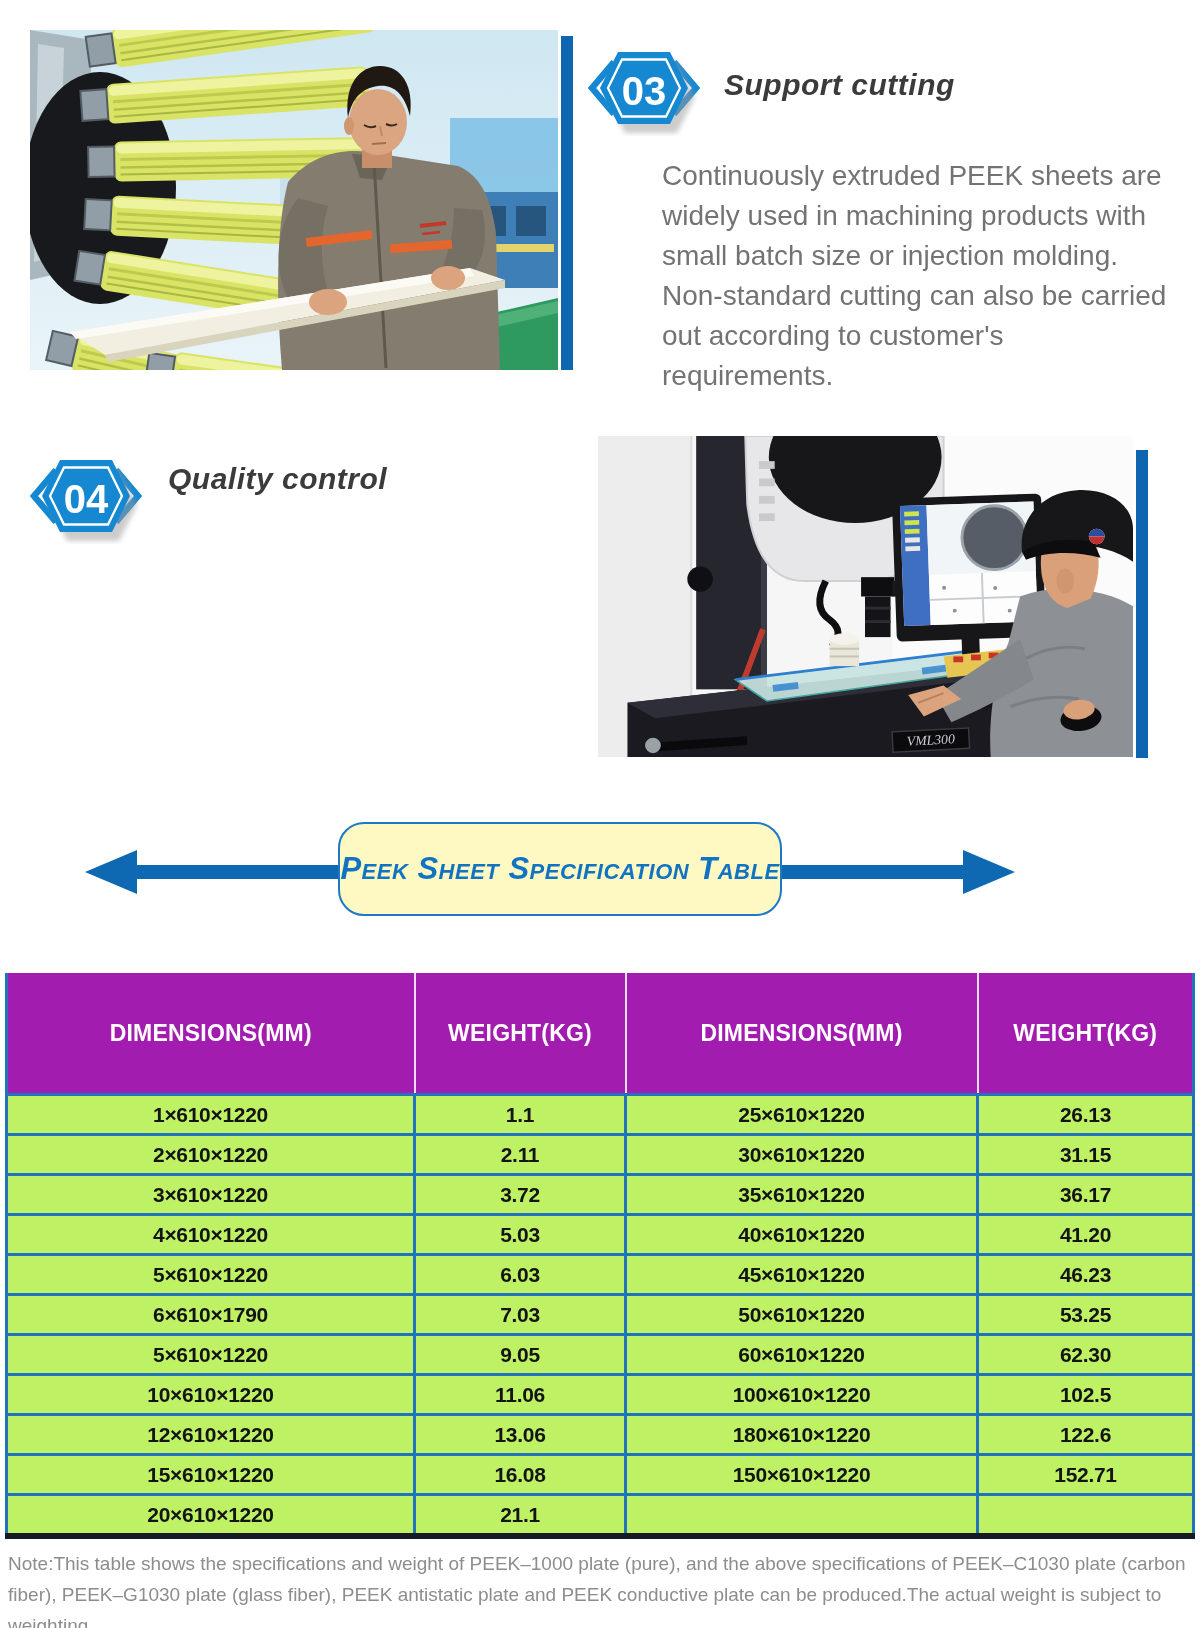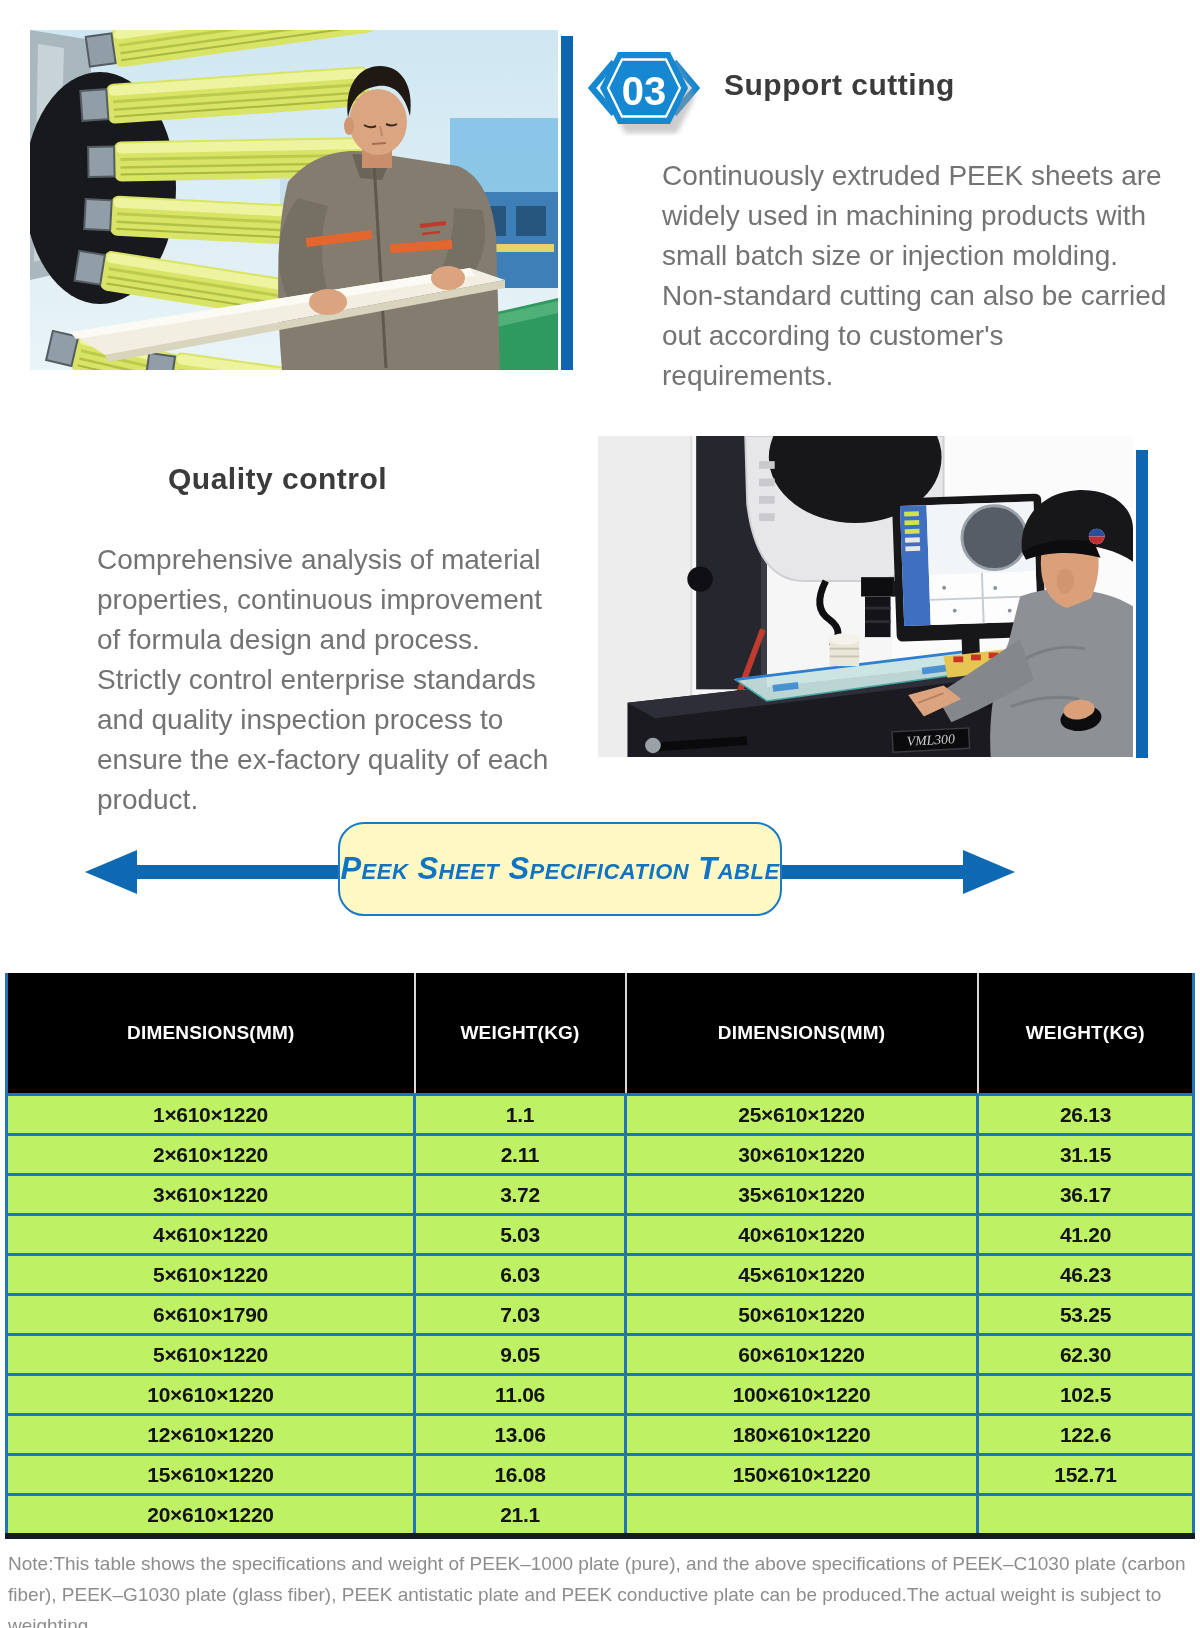--- a/index.html
+++ b/index.html
@@ -5,33 +5,33 @@
   html,body{margin:0;padding:0;background:#ffffff;}
   .page{position:relative;width:1200px;height:1628px;background:#ffffff;
         font-family:"Liberation Sans",sans-serif;margin:0 auto;overflow:hidden;}
   
   .photo{position:absolute;overflow:hidden;}
   .photo svg{display:block;width:100%;height:100%;}
   .vstripe{position:absolute;width:12px;background:#0e66b1;}
   
   .badge{position:absolute;width:112px;height:96px;}
   
-  .sec-title{position:absolute;font-size:30px;font-weight:bold;color:#3b3b3b;letter-spacing:.5px;}
+  .sec-title{position:absolute;font-size:30px;font-weight:bold;color:#3b3b3b;letter-spacing:.5px;font-style:italic;}
   .sec-body{position:absolute;font-size:28px;line-height:40px;color:#737373;}
   
   .banner-arrow{position:absolute;left:85px;top:846px;width:930px;height:52px;}
   .banner-box{position:absolute;left:338px;top:822px;width:440px;height:90px;background:#fef9c3;
               border:2px solid #1b79c6;border-radius:26px;display:flex;align-items:center;justify-content:center;}
   .banner-title{font-style:italic;font-weight:bold;font-variant:small-caps;
                 color:#1173c2;font-size:31px;letter-spacing:.5px;white-space:nowrap;}
   
   .spec-table-wrap{position:absolute;left:5px;top:973px;width:1190px;}
   table.spec{width:100%;border-collapse:collapse;table-layout:fixed;
              border-left:3px solid #2173bb;border-right:3px solid #2173bb;border-bottom:6px solid #151a23;}
-  table.spec thead th{background:#000000;color:#ffffff;font-size:19px;font-weight:bold;
+  table.spec thead th{background:#a21caf;color:#ffffff;font-size:23px;font-weight:bold;
              height:118px;text-align:center;vertical-align:middle;letter-spacing:.2px;
              border-right:2px solid rgba(255,255,255,.85);}
   table.spec thead th:last-child{border-right:none;}
   table.spec tbody td{height:35px;text-align:center;vertical-align:middle;
              font-size:21px;font-weight:bold;color:#141414;letter-spacing:-.3px;
              border-top:3px solid #2173bb;border-right:3px solid #2173bb;background:#bef264;}
   table.spec tbody td:last-child{border-right:none;}
   .note{position:absolute;left:8px;top:1548px;width:1184px;font-size:19px;line-height:31px;color:#8d8d8d;}
 </style>
 </head>
@@ -123,22 +123,27 @@
 
   <div class="badge" style="left:588px;top:40px;">
     <svg viewBox="0 0 112 96">
       <use href="#hexbadge"></use>
       <text x="56" y="51" text-anchor="middle" dominant-baseline="central" font-family="Liberation Sans, sans-serif" font-size="40" font-weight="bold" fill="#ffffff">03</text>
     </svg>
   </div>
   <div class="sec-title" style="left:724px;top:68px;">Support cutting</div>
   <div class="sec-body" style="left:662px;top:156px;width:505px;">Continuously extruded PEEK sheets are widely used in machining products with small batch size or injection molding. Non-standard cutting can also be carried out according to customer's requirements.</div>
 
+  <div class="badge" style="left:30px;top:448px;">
+    <svg viewBox="0 0 112 96">
+      <use href="#hexbadge"></use>
+      <text x="56" y="51" text-anchor="middle" dominant-baseline="central" font-family="Liberation Sans, sans-serif" font-size="40" font-weight="bold" fill="#ffffff">04</text>
+    </svg>
+  </div>
   <div class="sec-title" style="left:168px;top:462px;">Quality control</div>
-  <div class="sec-body" style="left:97px;top:540px;width:470px;">Comprehensive analysis of material properties, continuous improvement of formula design and process. Strictly control enterprise standards and quality inspection process to ensure the ex-factory quality of each product.</div>
 
   <div class="photo" style="left:598px;top:436px;width:535px;height:321px;" aria-label="Technician measuring a part on a video measuring machine">
     <svg viewBox="0 0 545 332" preserveAspectRatio="none">
       <rect x="0" y="0" width="545" height="332" fill="#f6f6f7"></rect>
       <rect x="0" y="0" width="95" height="332" fill="#ededee"></rect>
       <line x1="95" y1="0" x2="95" y2="332" stroke="#dcdcde" stroke-width="2"></line>
       <rect x="300" y="0" width="245" height="332" fill="#fbfbfc"></rect>
 
       <rect x="100" y="0" width="72" height="262" fill="#26262e"></rect>
       <rect x="166" y="0" width="6" height="262" fill="#3c3c46"></rect>

